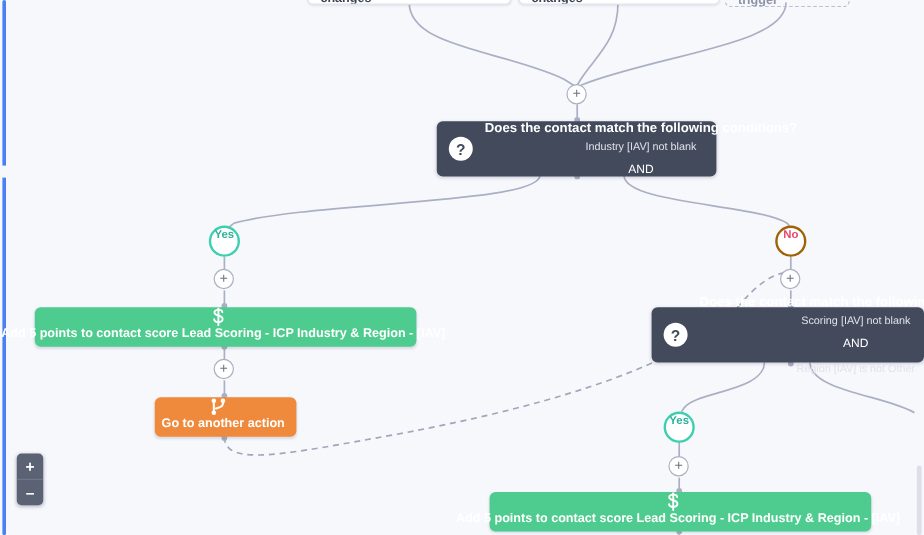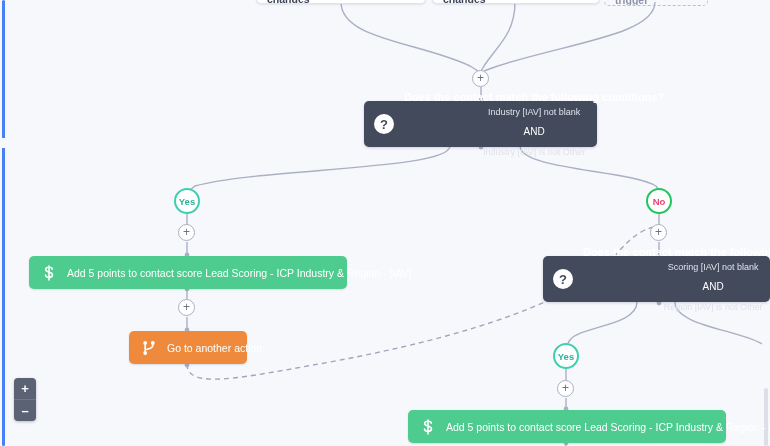--- a/index.html
+++ b/index.html
@@ -132,22 +132,23 @@
     font-size: 10px;
     color: #ffffff;
   }
 
   .action-node {
     background: #4ecb8e;
     color: #ffffff;
     padding: 0 14px 0 10px;
     box-shadow: 0 1px 2px rgba(40,50,80,.14);
     font-size: 10.5px;
-    font-weight: normal;
+    font-weight: bold;
     white-space: nowrap;
+    flex-direction: column;
   }
   .action-node.orange { background: #ef8a3c; }
   .action-icon {
     width: 20px;
     display: flex;
     align-items: center;
     justify-content: center;
     margin-right: 8px;
     flex: 0 0 auto;
   }
@@ -172,28 +173,27 @@
   .plus-btn span { position: relative; top: -1px; }
 
   
   .branch-badge {
     position: absolute;
     width: 26px;
     height: 26px;
     border-radius: 50%;
     background: #ffffff;
     display: flex;
-    align-items: center;
     justify-content: center;
     font-size: 9.5px;
     font-weight: bold;
     box-sizing: border-box;
   }
   .branch-badge.yes { border: 2px solid #3ecfb0; color: #2eb39a; }
-  .branch-badge.no  { border: 2px solid #22c55e; color: #e8486f; }
+  .branch-badge.no  { border: 2px solid #a16207; color: #e8486f; }
 
   
   .zoom-ctrl {
     position: absolute;
     left: 14px;
     top: 378px;
     width: 22px;
     border-radius: 4px;
     background: #5a6274;
     box-shadow: 0 1px 3px rgba(30,40,70,.28);
@@ -304,21 +304,20 @@
     <span>+</span>
   </div>
 
   <div class="node cond-node" style="left:364px; top:101px; width:233px; height:46px;">
     <div class="cond-icon">?</div>
     <div class="cond-body">
       <div class="cond-title">Does the contact match the following conditions?</div>
       <div class="cond-sub">
         <span>Industry [IAV] not blank</span>
         <span class="op">AND</span>
-        <span>Industry [IAV] is not Other</span>
       </div>
     </div>
   </div>
 
   <div class="branch-badge yes" style="left:174px; top:188px;">
     <span>Yes</span>
   </div>
   <div class="branch-badge no" style="left:646px; top:188px;">
     <span>No</span>
   </div>

